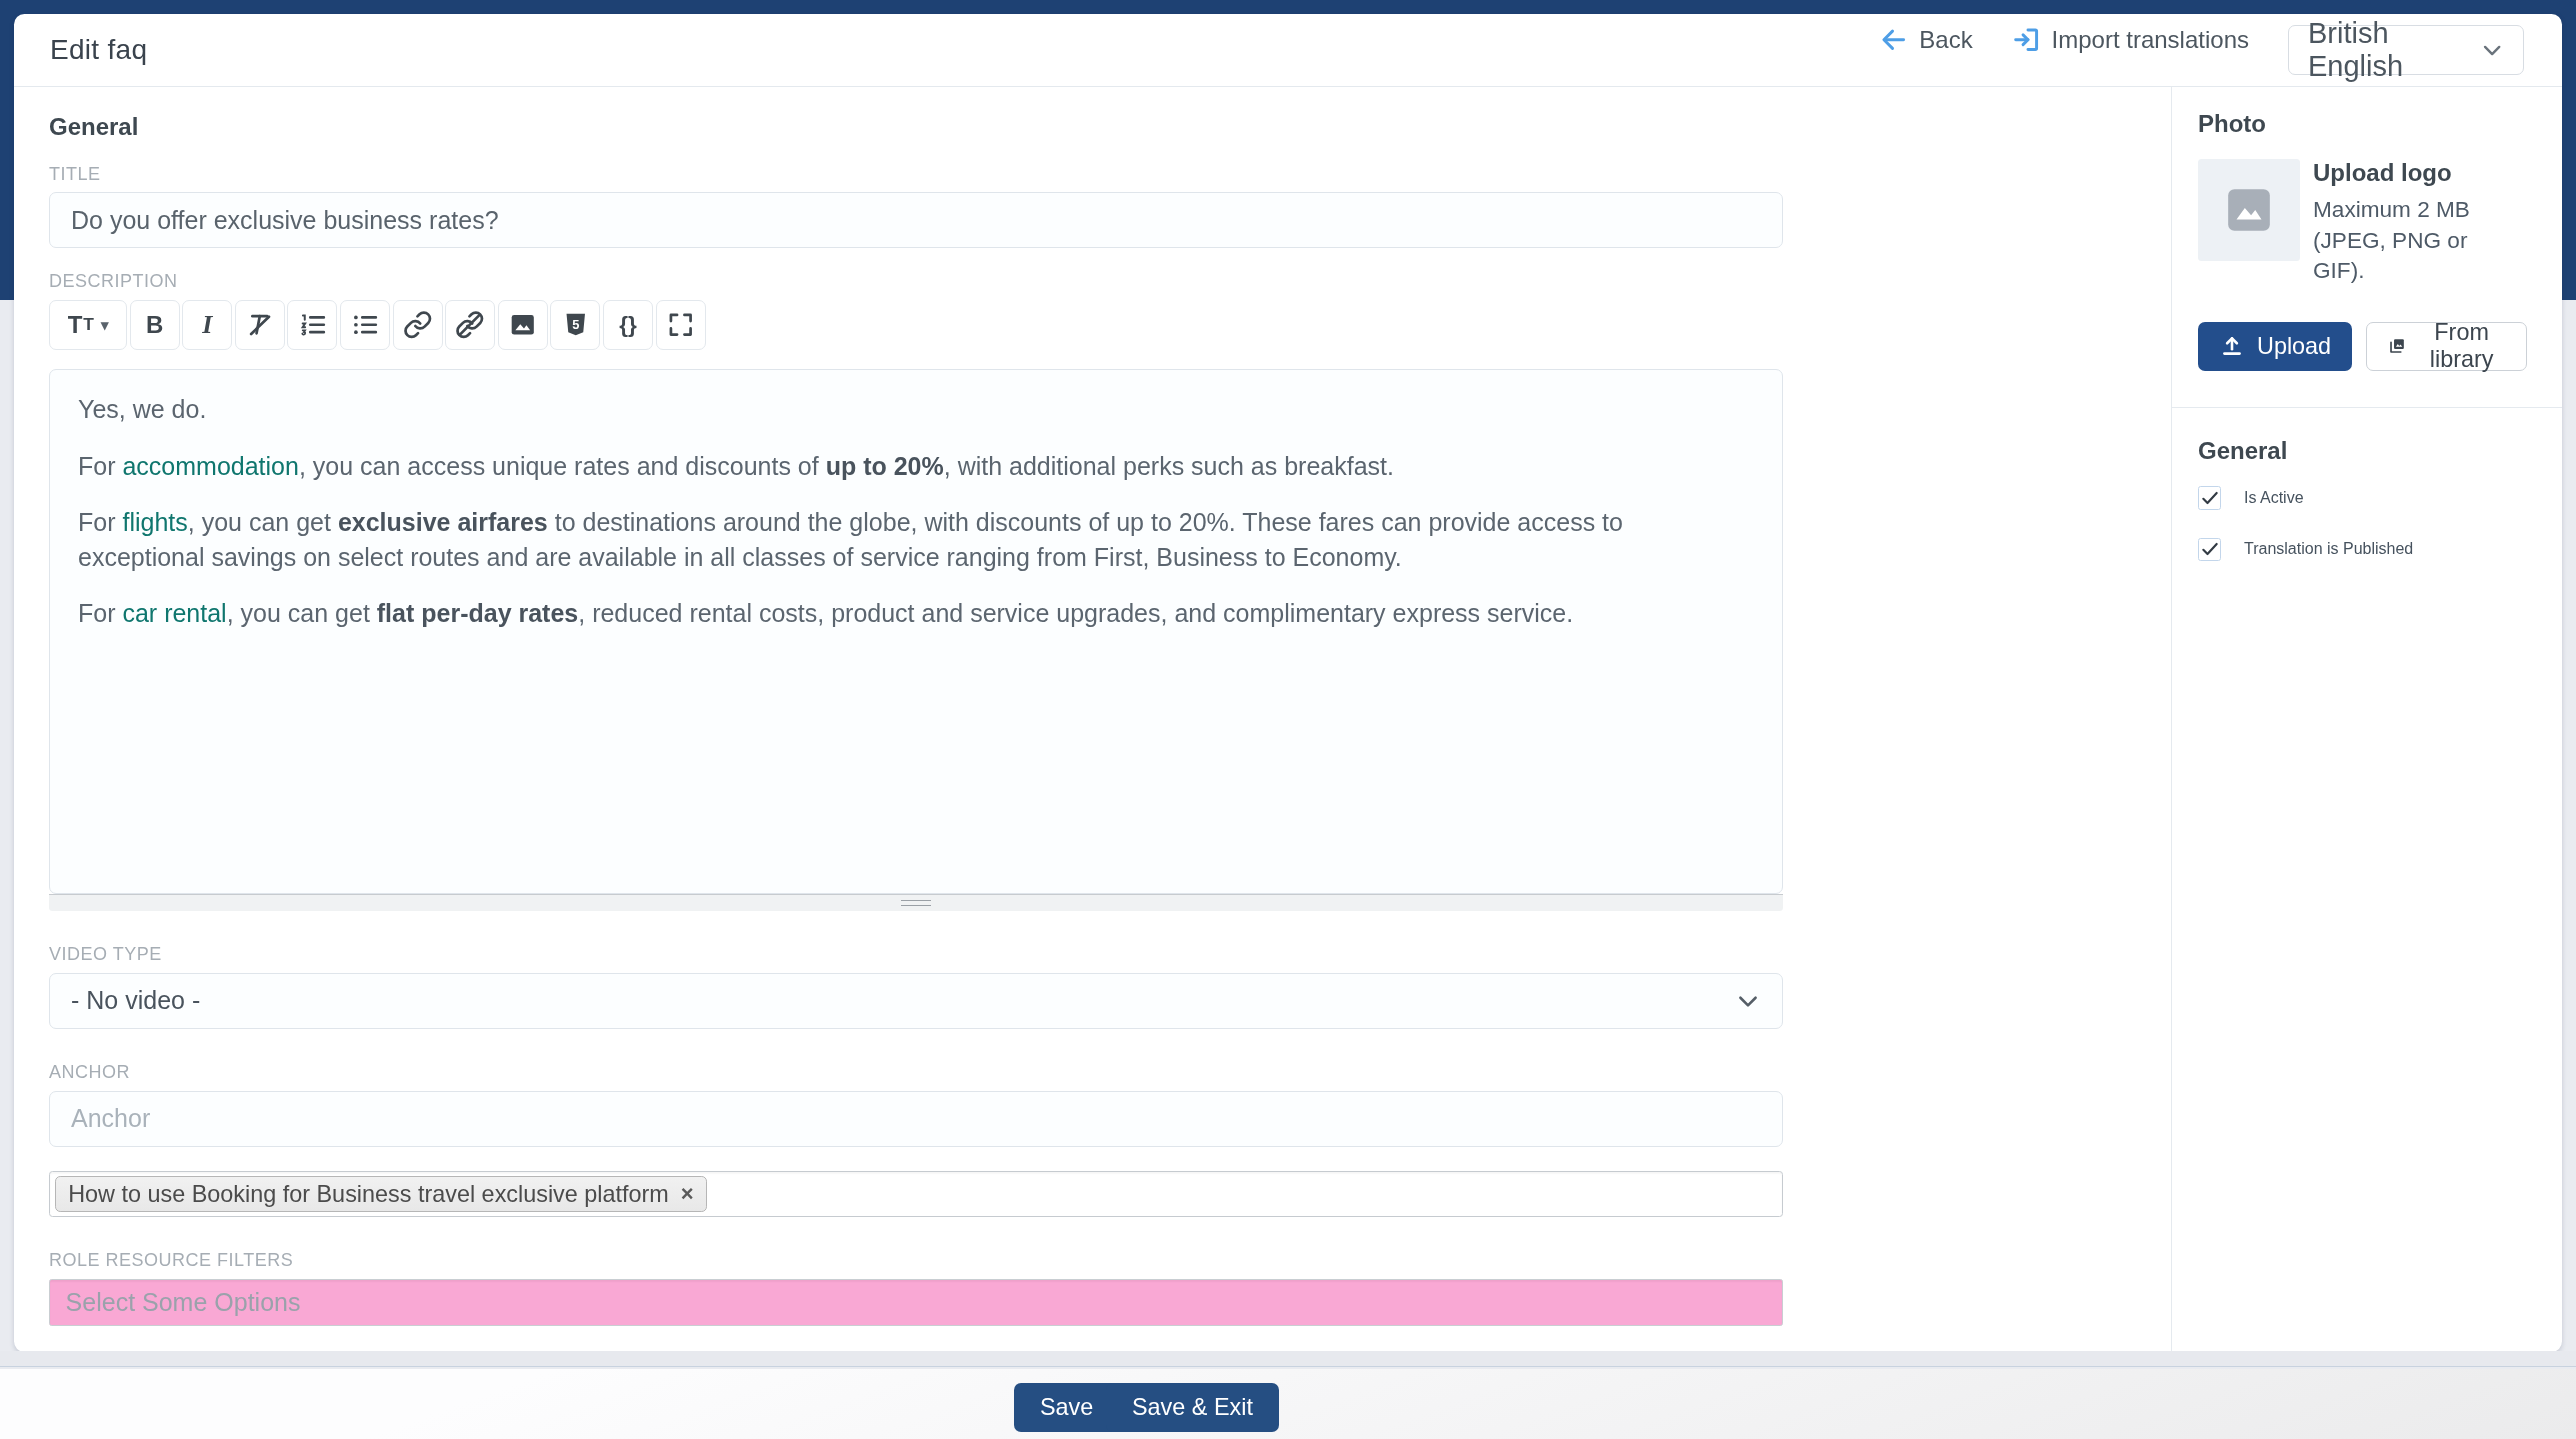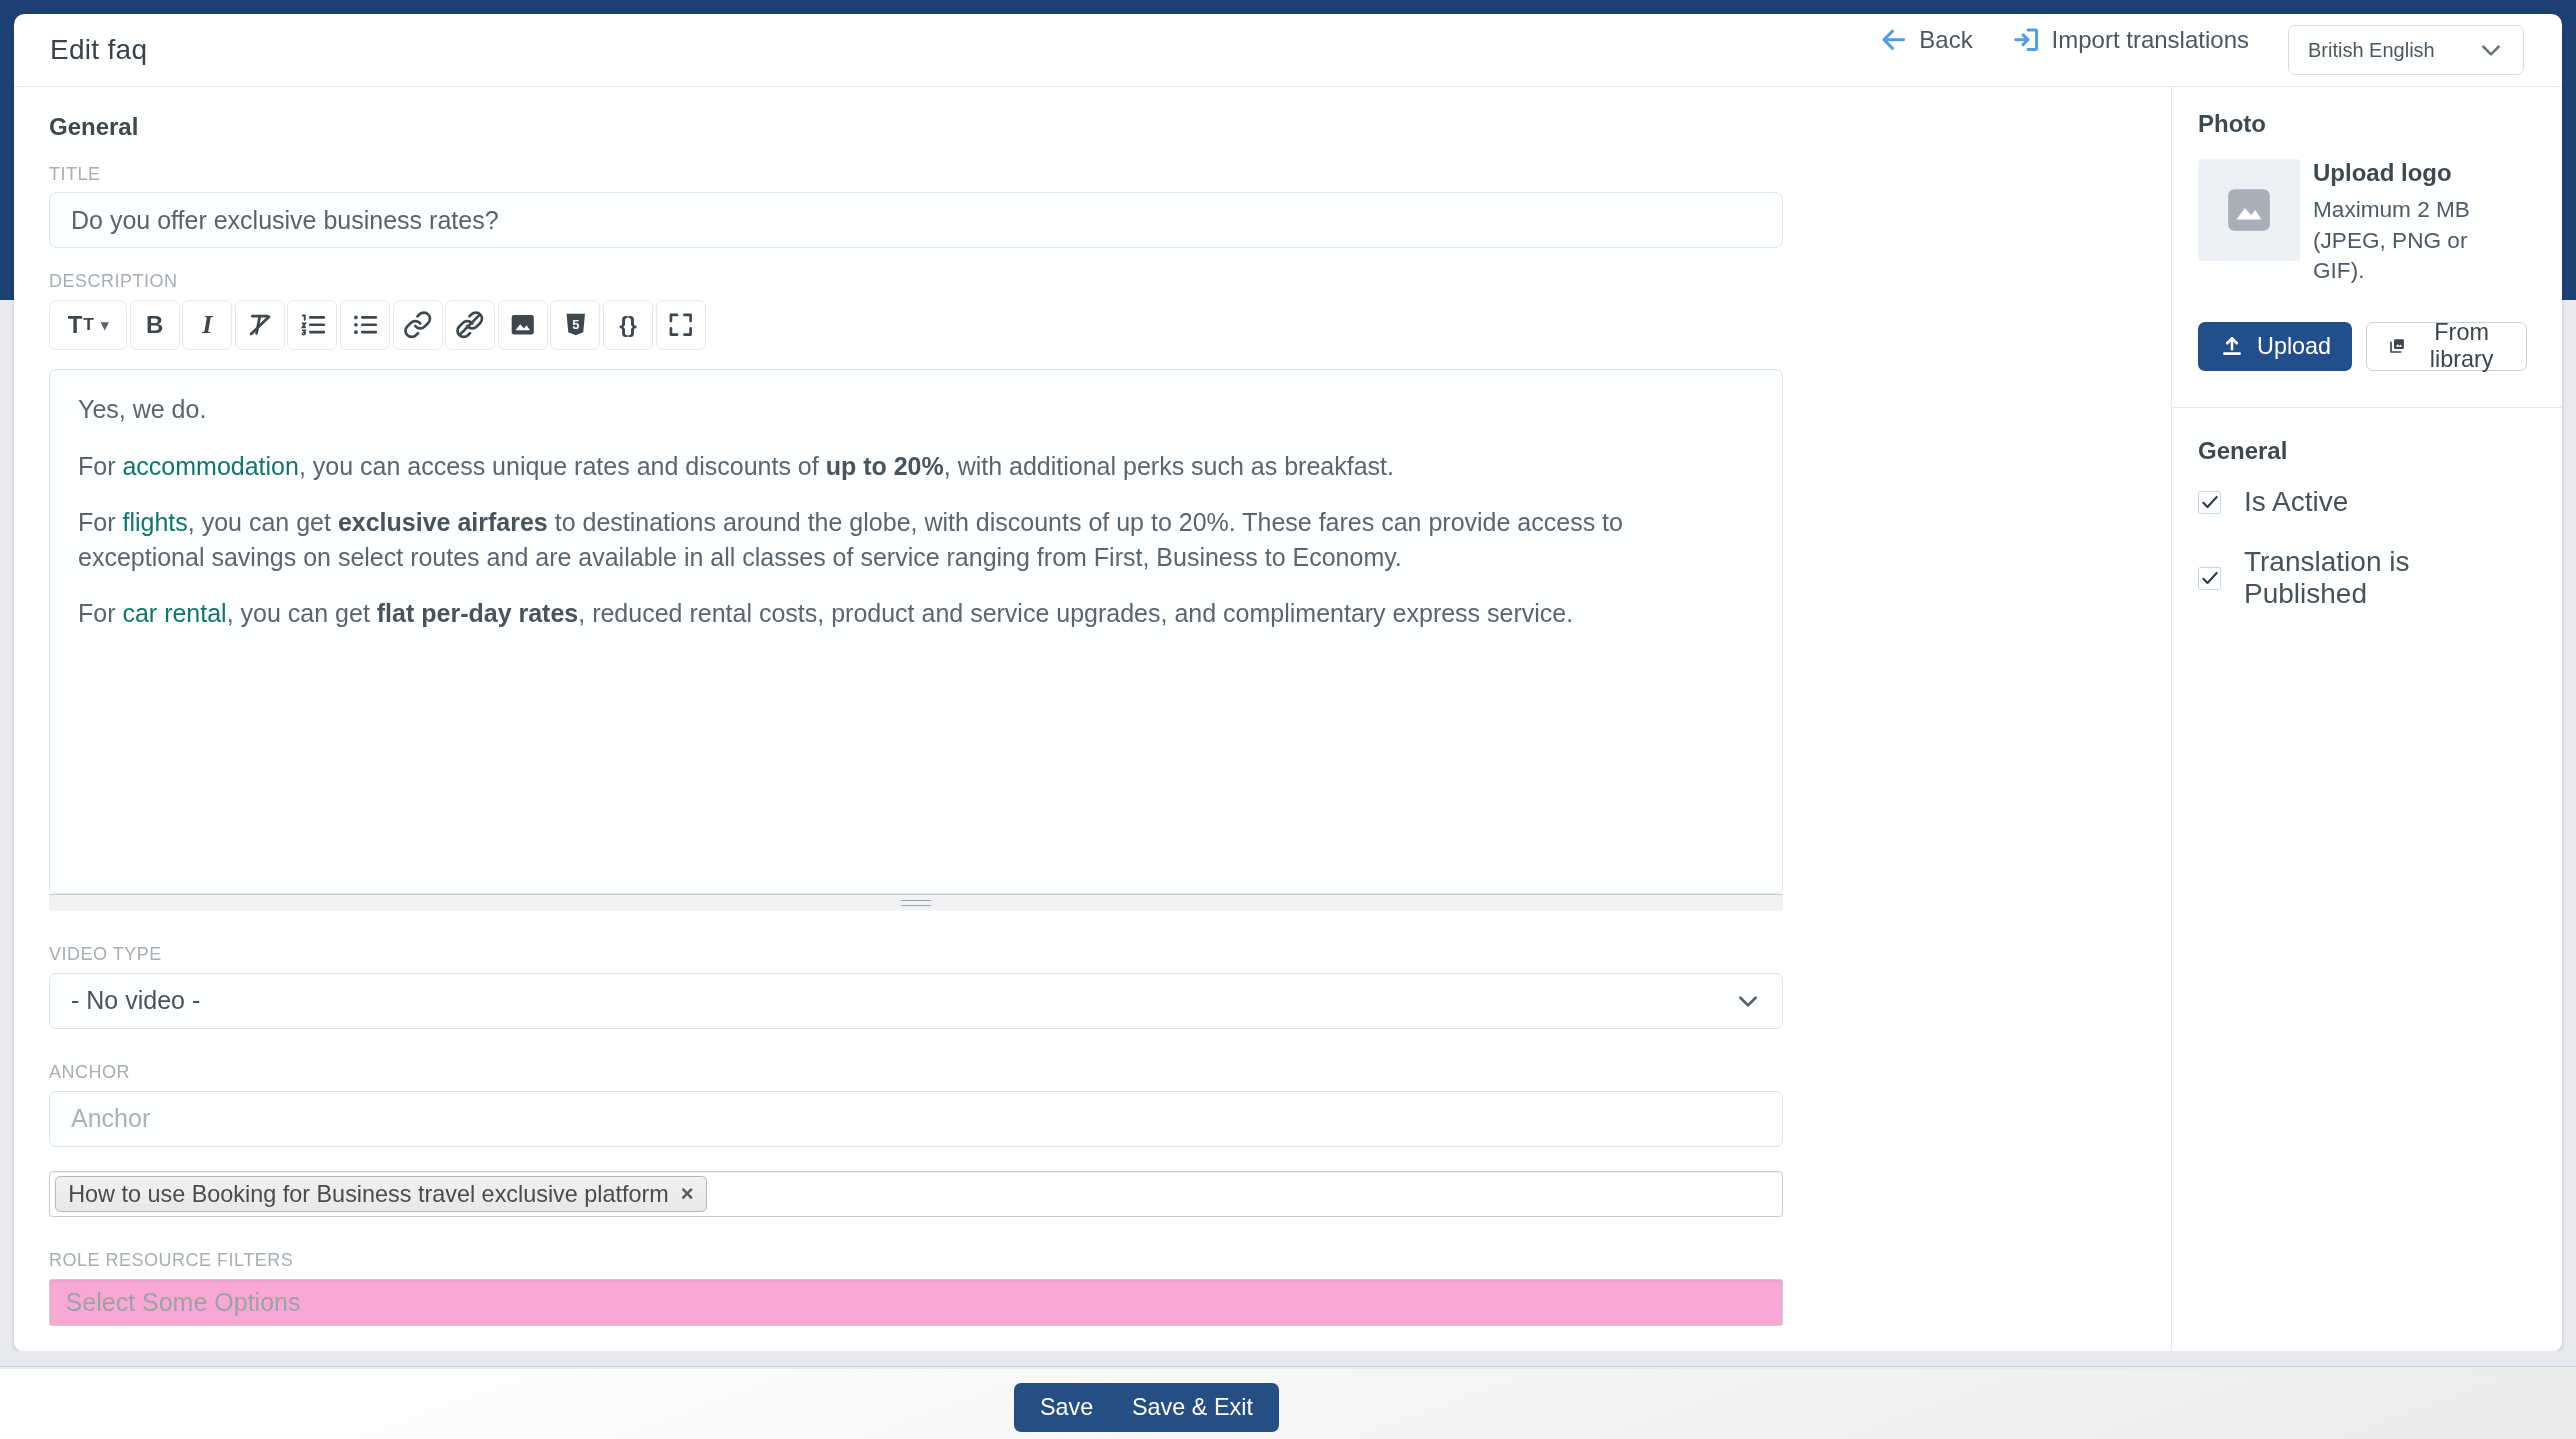--- a/index.html
+++ b/index.html
@@ -11,21 +11,21 @@
           background:#fff; border-radius:10.4px; box-shadow:0 1.7px 5.2px rgba(20,40,80,.18); overflow:hidden; }
 
   
   .card-header { height:73px; display:flex; align-items:center; padding:0 38px 0 36px;
                  border-bottom:1.7px solid #e4e9ee; }
   .page-title { font-size:28px; font-weight:500; color:#3a434d; letter-spacing:0.3px; }
   .header-right { margin-left:auto; display:flex; align-items:flex-start; gap:39px; }
   .hlink { display:flex; align-items:center; gap:10.4px; font-size:24px; color:#4c565f; cursor:pointer; }
   .hlink svg { width:29.5px; height:29.5px; }
   .lang-select { width:236px; height:50px; border:1.7px solid #d8dde3; border-radius:7px;
-                 display:flex; align-items:center; padding:0 19px; font-size:20px; color:#4c565f;
+                 display:flex; align-items:center; padding:0 19px; font-size:29px; color:#4c565f;
                  background:#fff; cursor:pointer; }
   .lang-select svg { margin-left:auto; width:26px; height:26px; }
 
   
   .card-body { display:flex; height:1265px; }
   .main { flex:1; padding:19px 0 0 35px; }
   .content { width:1734px; }
 
   .sec-title { font-size:24px; font-weight:700; color:#3e4850; margin:7px 0 22.6px; }
   .f-label { font-size:18px; color:#a6adb4; letter-spacing:0.5px; margin-bottom:7.8px; }
@@ -87,21 +87,21 @@
   .btn { height:49px; border-radius:7px; display:flex; align-items:center; gap:12px;
          padding:0 21px; font-size:23.4px; font-weight:500; cursor:pointer; border:none; font-family:inherit; }
   .btn svg { width:26px; height:26px; }
   .btn-primary { background:#234e8c; color:#fff; }
   .btn-outline { background:#fff; color:#3c454e; border:1.7px solid #ccd1d7; }
   .sb-divider { border:none; border-top:1.7px solid #e5eaef; margin:36px -35px 29.5px -26px; }
   .check-row { display:flex; align-items:center; gap:22.6px; margin-bottom:28px; cursor:pointer; }
   .cbox { width:23.4px; height:23.4px; border:1.7px solid #c3d6eb; border-radius:2.6px; background:#fff;
           display:flex; align-items:center; justify-content:center; flex:none; }
   .cbox svg { width:20px; height:20px; }
-  .check-row .cl { font-size:28px; color:#46525e; }
+  .check-row .cl { font-size:16px; color:#46525e; }
 
   
   .footer-strip { position:absolute; left:0; right:0; top:1351px; height:15.6px;
                   background:#e7e9ee; border-bottom:1.7px solid #c8d2df; }
   .footer { position:absolute; left:0; right:0; top:1369px; bottom:0;
             background:linear-gradient(160deg,#fdfdfe 20%,#ebebec 100%); }
   .fbtn { position:absolute; top:14px; height:49px; border:none; border-radius:7px; background:#254e82;
           color:#fff; font-size:23.4px; font-family:inherit; cursor:pointer; padding:0 26px; }
   .fbtn.save { left:1014px; }
   .fbtn.save-exit { left:1106px; }

